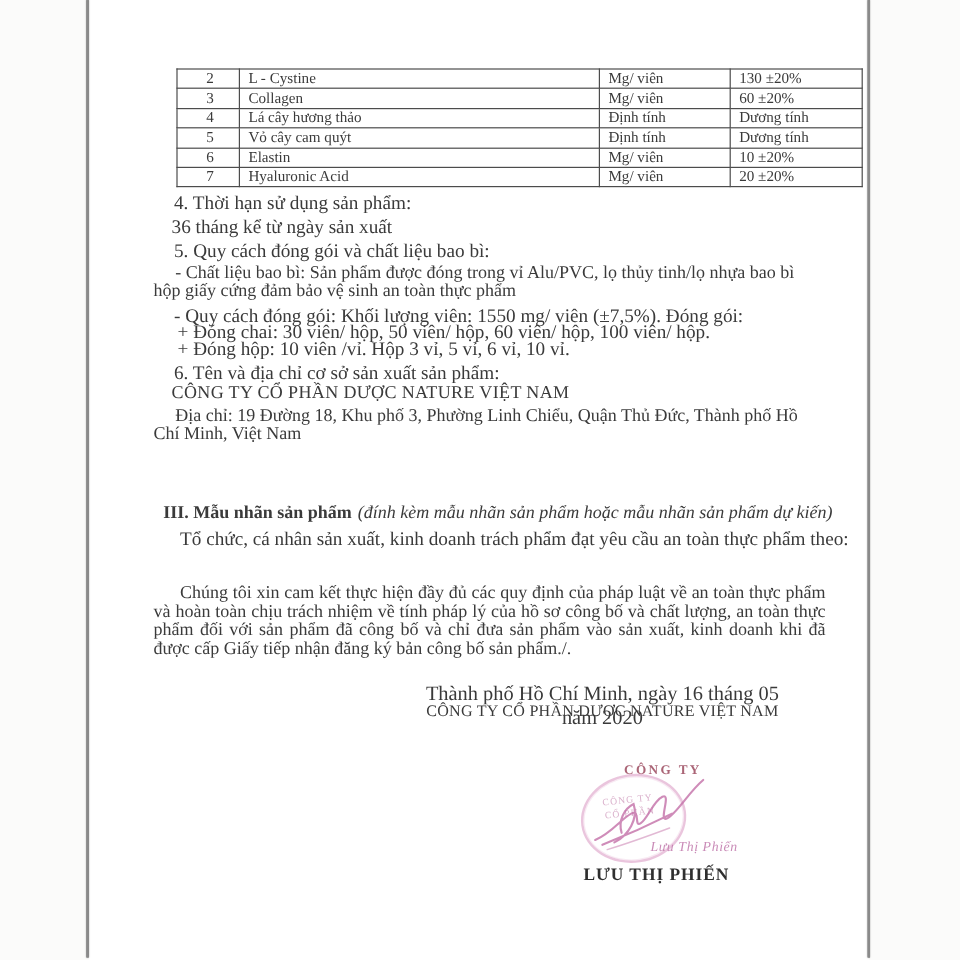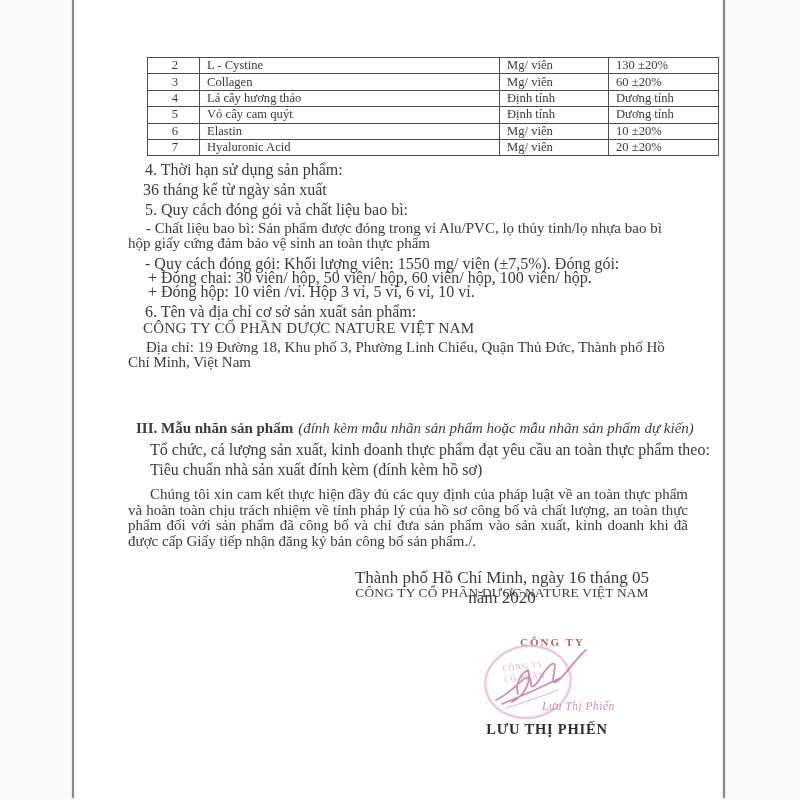--- a/index.html
+++ b/index.html
@@ -132,22 +132,21 @@
   <div class="tline" style="left:148px;top:284px;">+ Đóng hộp: 10 viên /vỉ. Hộp 3 vỉ, 5 vỉ, 6 vỉ, 10 vỉ.</div>
 
   <div class="tline" style="left:145px;top:304px;text-align:right;">6. Tên và địa chỉ cơ sở sản xuất sản phẩm:</div>
   <div class="tline caps-company" style="left:143px;top:321px;">CÔNG TY CỔ PHẦN DƯỢC NATURE VIỆT NAM</div>
   <div class="tpar" style="left:128px;top:340px;width:560px;text-indent:18px;">Địa chỉ: 19 Đường 18, Khu phố 3, Phường Linh Chiểu, Quận Thủ Đức, Thành phố Hồ Chí Minh, Việt Nam</div>
 
   <div class="tpar" style="left:136px;top:377px;width:560px;margin-top:44px;">
     <span class="bold">III. Mẫu nhãn sản phẩm</span><span class="note-italic">(đính kèm mẫu nhãn sản phẩm hoặc mẫu nhãn sản phẩm dự kiến)</span>
   </div>
 
-  <div class="tline" style="left:150px;top:442px;">Tổ chức, cá lượng sản xuất, kinh doanh thực phẩm đạt yêu cầu an toàn thực phẩm theo:</div>
-  <div class="tline" style="left:150px;top:462px;">Tiêu chuẩn nhà sản xuất đính kèm (đính kèm hồ sơ)</div>
+  <div class="tline" style="left:150px;top:442px;">Tổ chức, cá nhân sản xuất, kinh doanh trách phẩm đạt yêu cầu an toàn thực phẩm theo:</div>
 
   <div class="tpar justify" style="left:128px;top:487px;width:560px;text-indent:22px;line-height:15.5px;">Chúng tôi xin cam kết thực hiện đầy đủ các quy định của pháp luật về an toàn thực phẩm và hoàn toàn chịu trách nhiệm về tính pháp lý của hồ sơ công bố và chất lượng, an toàn thực phẩm đối với sản phẩm đã công bố và chỉ đưa sản phẩm vào sản xuất, kinh doanh khi đã được cấp Giấy tiếp nhận đăng ký bản công bố sản phẩm./.</div>
 
   <div class="sig-date">Thành phố Hồ Chí Minh, ngày 16 tháng 05 năm 2020</div>
   <div class="sig-company">CÔNG TY CỔ PHẦN DƯỢC NATURE VIỆT NAM</div>
 
   <div class="stamp-wrap">
     <div class="stamp-label">CÔNG TY</div>
     <div class="stamp-ring"></div>
     <div class="stamp-inner l1">CÔNG TY</div>

